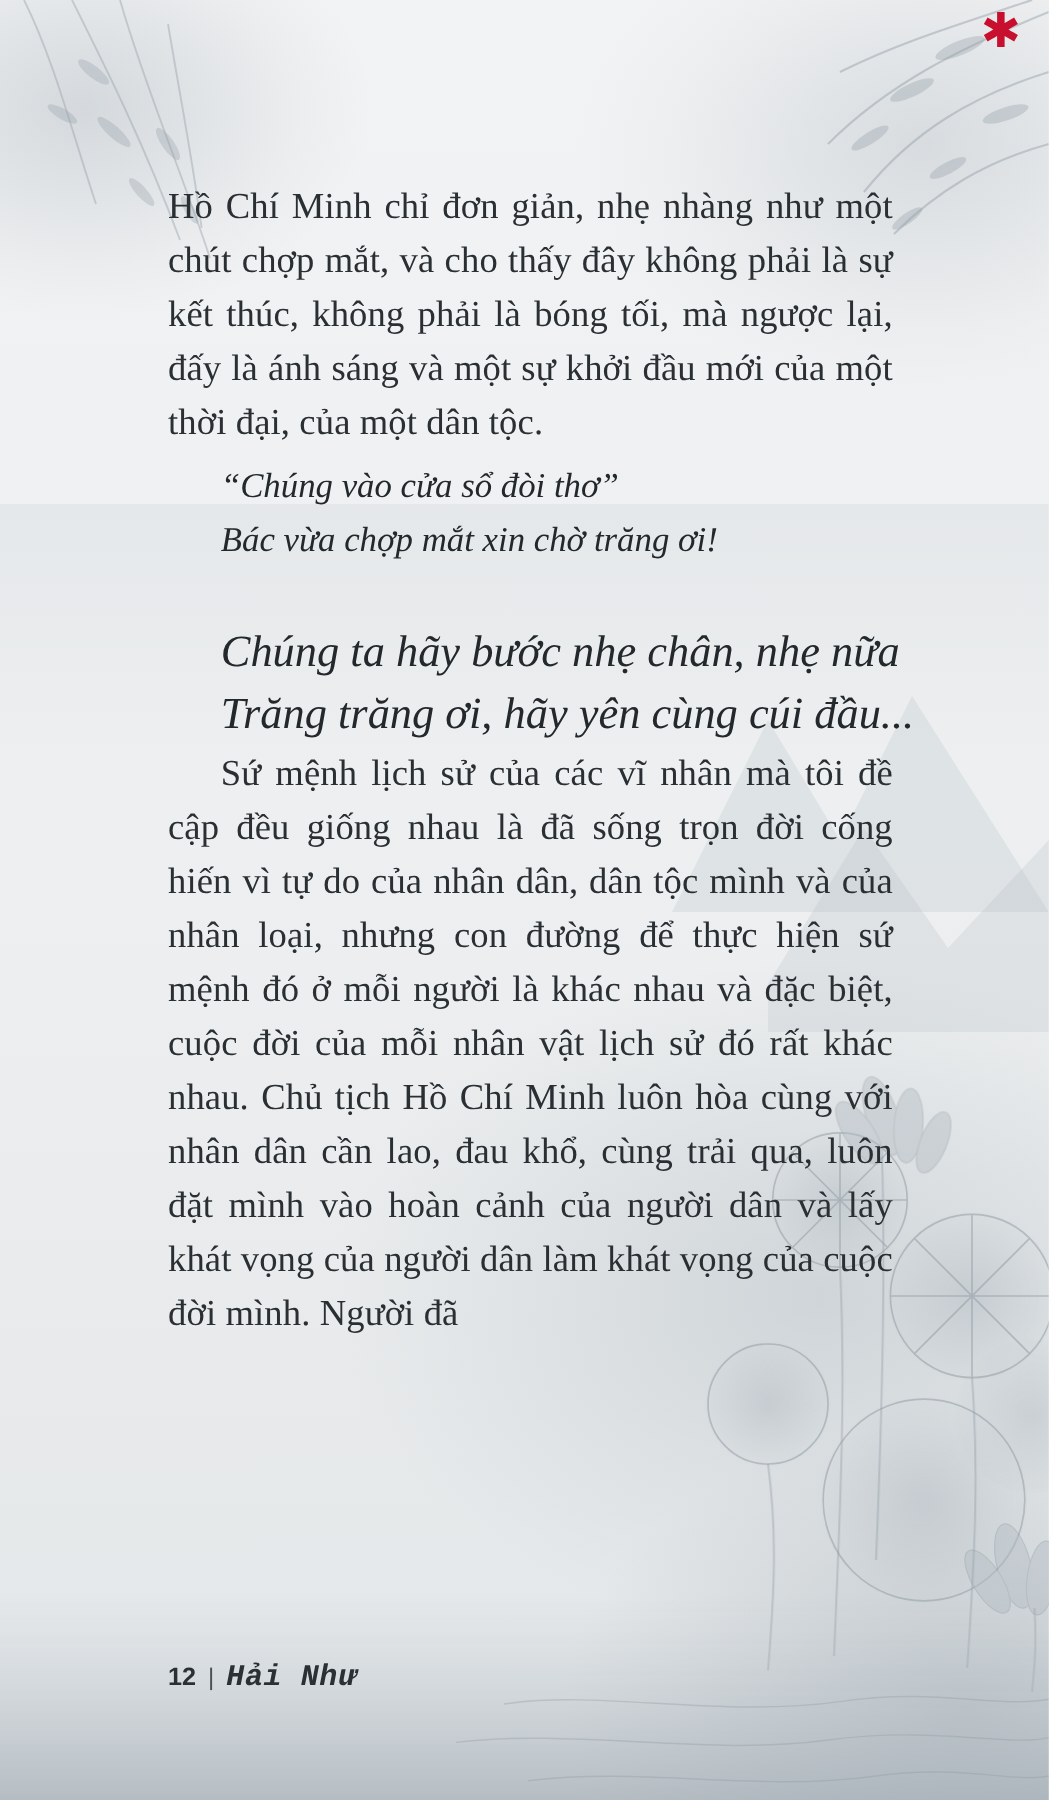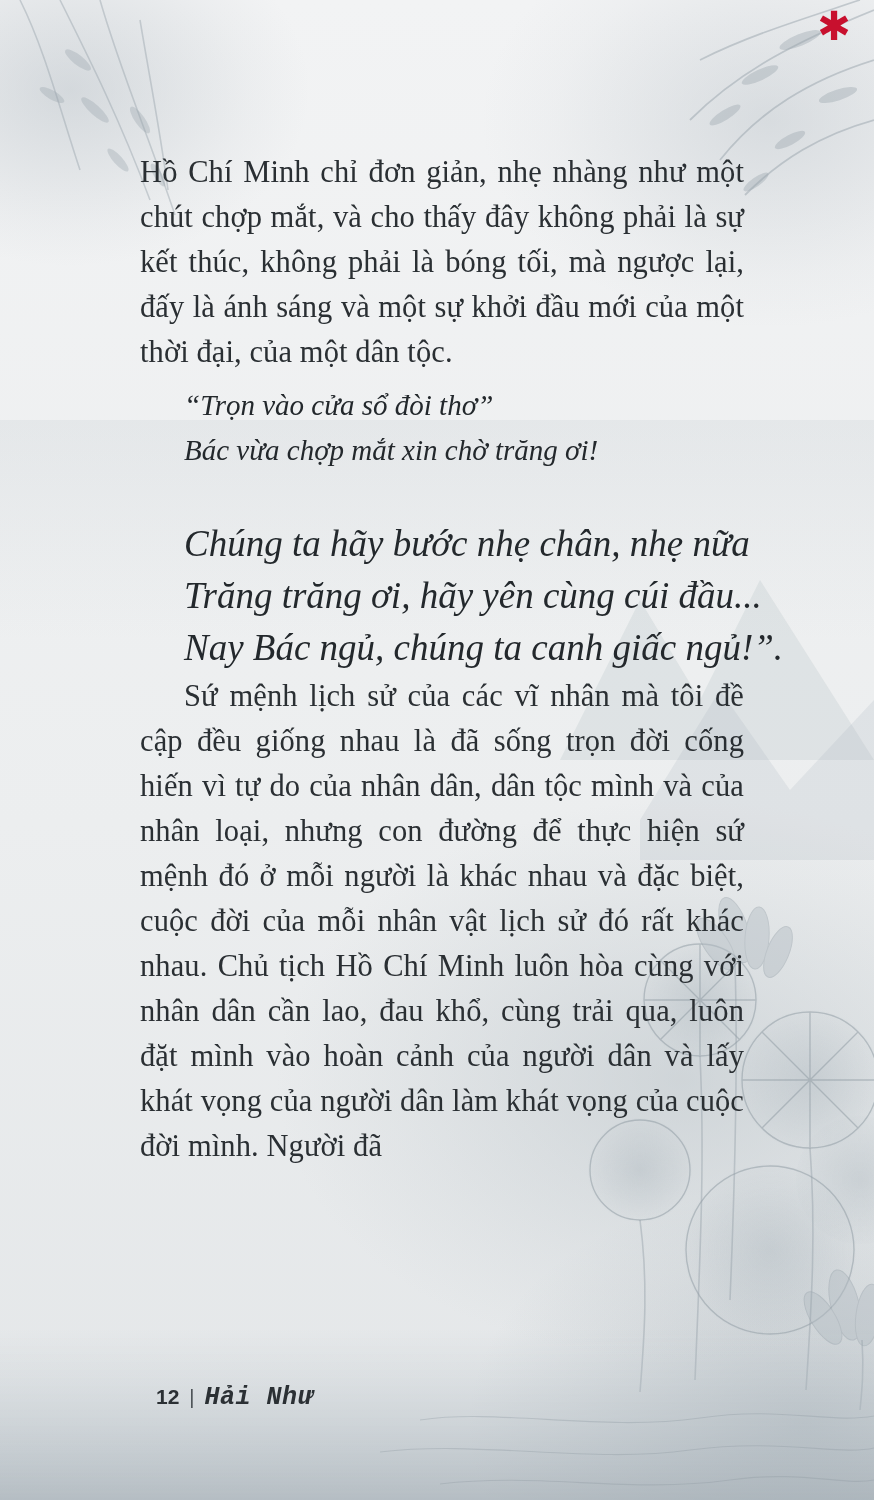--- a/index.html
+++ b/index.html
@@ -87,21 +87,21 @@
     color: #23282c;
     padding-left: 44px;
   }
   .verse2 .line { white-space: nowrap; }
 
   .para-after-verse { margin-top: 20px; }
 
   
   .footer {
     position: absolute;
-    left: 156px;
+    left: 140px;
     bottom: 88px;
     display: flex;
     align-items: baseline;
     gap: 10px;
     color: #2b3034;
     text-align: center;
   }
   .footer .pageno {
     font-family: "Liberation Sans", sans-serif;
     font-weight: bold;
@@ -222,30 +222,29 @@
     </svg>
   </div>
 
   <div class="ornament">✱</div>
 
   <div class="content">
 
     <p class="body">Hồ Chí Minh chỉ đơn giản, nhẹ nhàng như một chút chợp mắt, và cho thấy đây không phải là sự kết thúc, không phải là bóng tối, mà ngược lại, đấy là ánh sáng và một sự khởi đầu mới của một thời đại, của một dân tộc.</p>
 
     <div class="verse">
-      <div class="line">“Trọn vào cửa sổ đòi thơ”</div>
+      <div class="line">“Chúng vào cửa sổ đòi thơ”</div>
       <div class="line">Bác vừa chợp mắt xin chờ trăng ơi!</div>
     </div>
 
     <div class="verse-gap"></div>
 
     <div class="verse2">
       <div class="line">Chúng ta hãy bước nhẹ chân, nhẹ nữa</div>
       <div class="line">Trăng trăng ơi, hãy yên cùng cúi đầu...</div>
-      <div class="line">Nay Bác ngủ, chúng ta canh giấc ngủ!”.</div>
     </div>
 
     <p class="body indent para-after-verse">Sứ mệnh lịch sử của các vĩ nhân mà tôi đề cập đều giống nhau là đã sống trọn đời cống hiến vì tự do của nhân dân, dân tộc mình và của nhân loại, nhưng con đường để thực hiện sứ mệnh đó ở mỗi người là khác nhau và đặc biệt, cuộc đời của mỗi nhân vật lịch sử đó rất khác nhau. Chủ tịch Hồ Chí Minh luôn hòa cùng với nhân dân cần lao, đau khổ, cùng trải qua, luôn đặt mình vào hoàn cảnh của người dân và lấy khát vọng của người dân làm khát vọng của cuộc đời mình. Người đã</p>
 
   </div>
 
   <div class="footer">
     <span class="pageno">12</span>
     <span class="sep">|</span>
     <span class="author">Hải Như</span>

